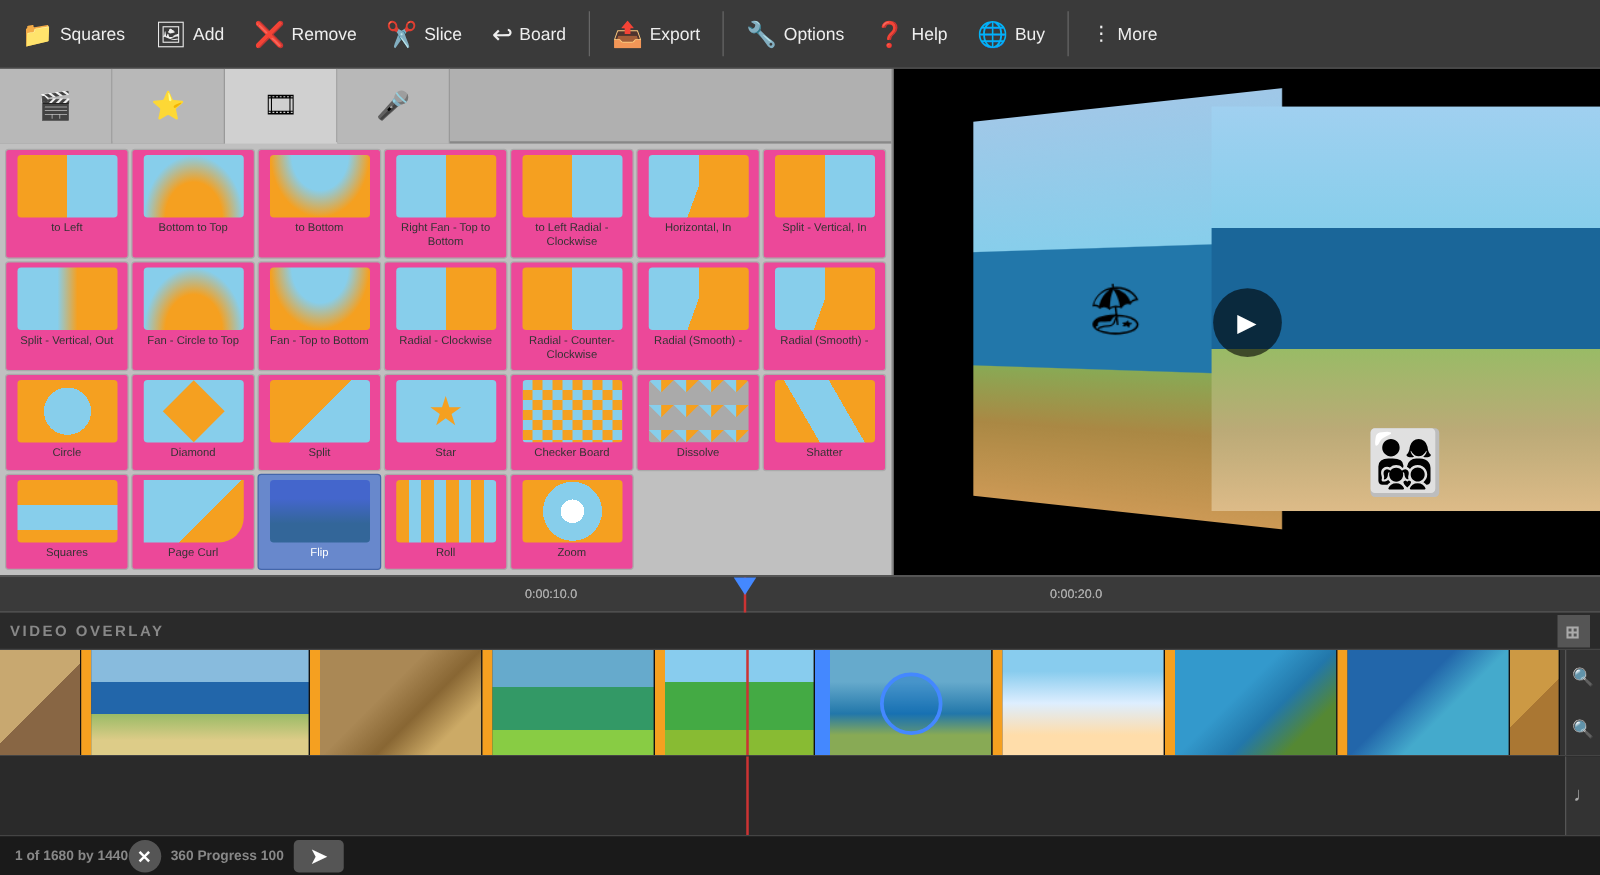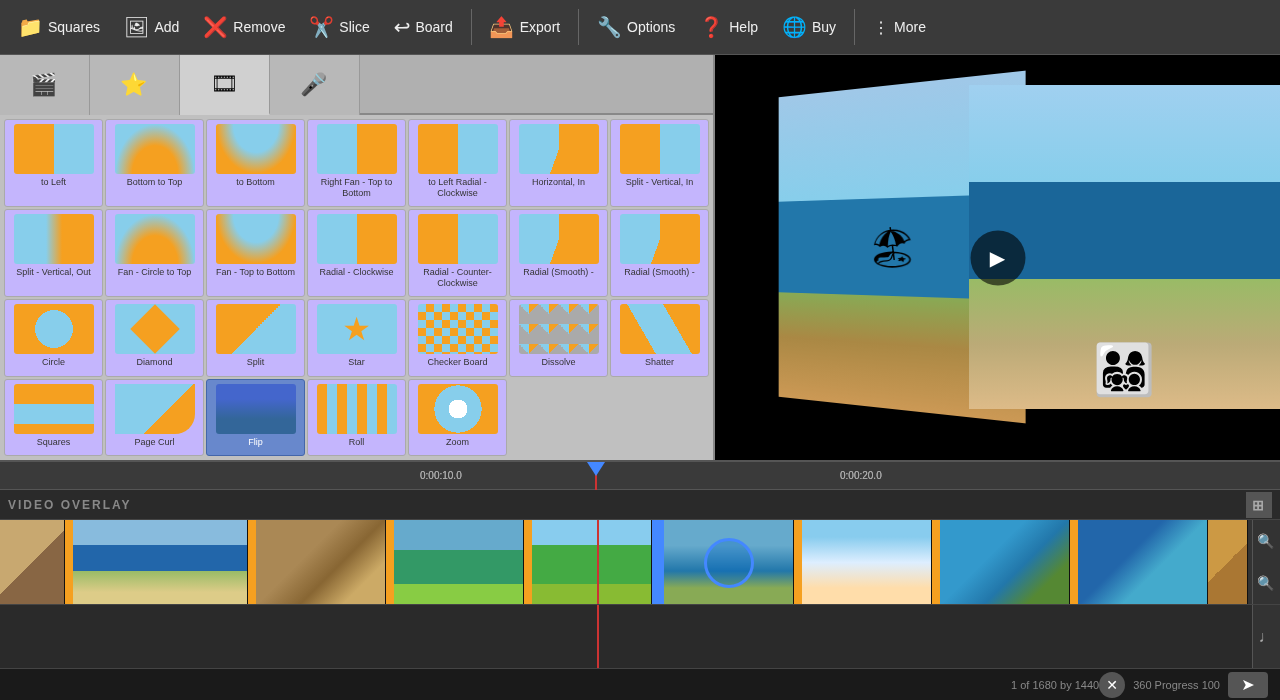--- a/index.html
+++ b/index.html
@@ -39,21 +39,21 @@
 
     
     #transitions-grid {
       flex: 1; overflow-y: auto; overflow-x: hidden;
       display: grid; grid-template-columns: repeat(7, 1fr);
       gap: 2px; padding: 4px; background: #c0c0c0;
     }
     .transition-item {
       display: flex; flex-direction: column; align-items: center;
       padding: 4px 2px; cursor: pointer; border-radius: 3px;
-      background: #c4b5fd; border: 1px solid #aaa;
+      background: #ec4899; border: 1px solid #aaa;
     }
     .transition-item.selected { background: #6888cc; border-color: #4466aa; }
     .transition-thumb {
       width: 80px; height: 50px; border-radius: 3px; overflow: hidden;
       position: relative;
     }
     .transition-label {
       font-size: 9px; color: #333; text-align: center; margin-top: 3px;
       line-height: 1.2; max-width: 80px;
     }
@@ -157,21 +157,21 @@
 
     
     #audio-track {
       flex: 1; background: #2a2a2a; position: relative; overflow: hidden;
     }
 
     
     #status-bar {
       height: 32px; background: #1a1a1a; display: flex; align-items: center;
       padding: 0 12px; color: #888; font-size: 11px;
-      justify-content: flex-end; border-top: 1px solid #444;
+      justify-content: flex-start; border-top: 1px solid #444; font-weight: bold;
     }
     .status-close-btn {
       width: 26px; height: 26px; background: #555; border-radius: 50%;
       display: flex; align-items: center; justify-content: center;
       color: #fff; font-size: 14px; cursor: pointer;
     }
     .status-nav-btn {
       width: 40px; height: 26px; background: #555; border-radius: 4px;
       display: flex; align-items: center; justify-content: center;
       color: #fff; font-size: 16px; cursor: pointer;

